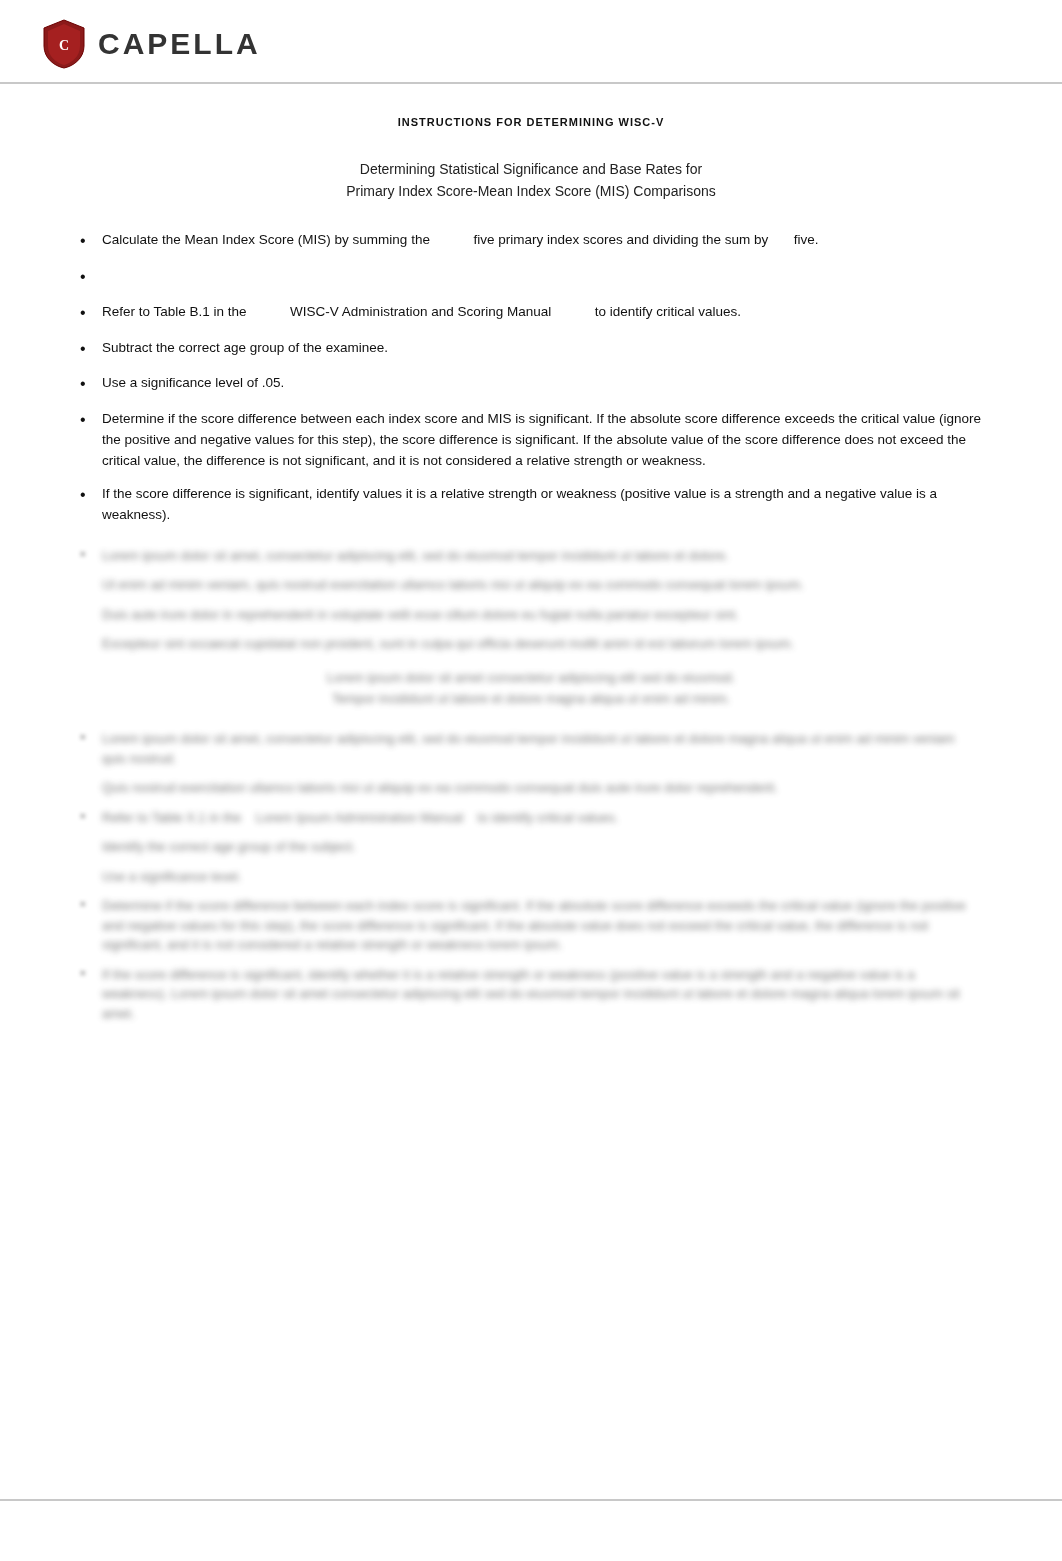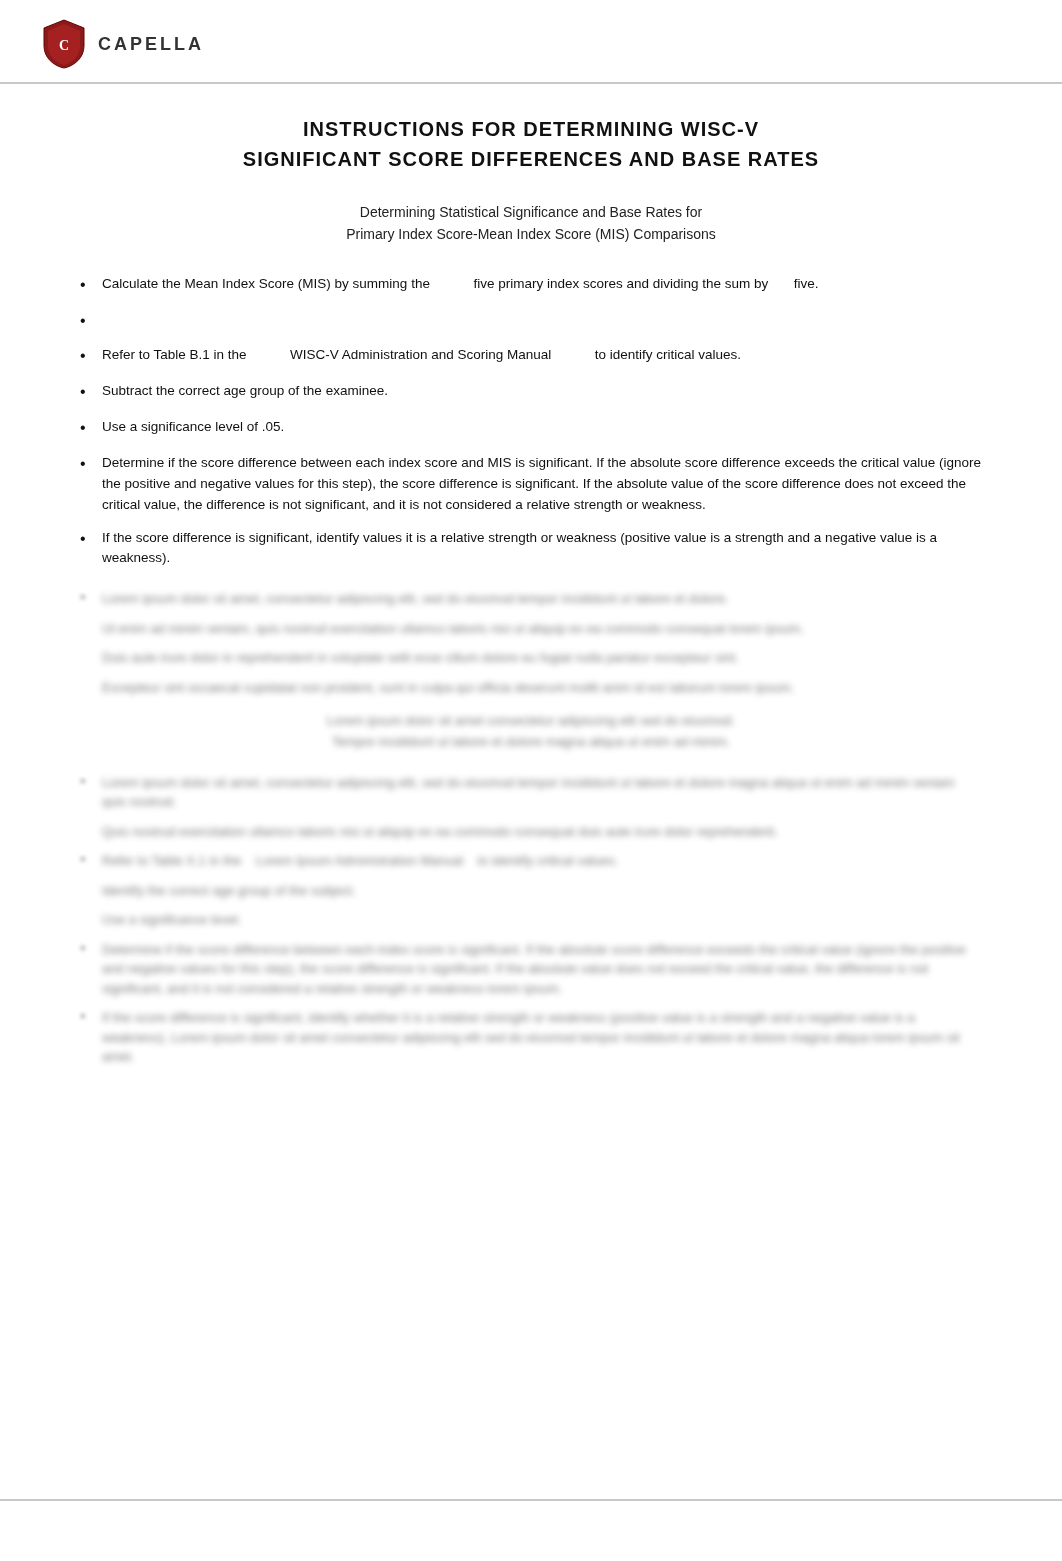--- a/index.html
+++ b/index.html
@@ -39,35 +39,35 @@
       gap: 10px;
     }
 
     .logo-shield {
       width: 48px;
       height: 52px;
     }
 
     .logo-text {
       font-family: Arial, sans-serif;
-      font-size: 18px;
+      font-size: 30px;
       font-weight: bold;
       letter-spacing: 3px;
       color: #333;
       text-align: center;
     }
 
     .content-area {
       padding: 30px 80px 40px 80px;
     }
 
     .main-title {
       text-align: center;
       font-family: Arial, sans-serif;
-      font-size: 20px;
+      font-size: 11px;
       font-weight: bold;
       letter-spacing: 1px;
       line-height: 1.5;
       margin-bottom: 20px;
       color: #111;
     }
 
     .subtitle {
       text-align: center;
       font-family: Arial, sans-serif;
@@ -182,21 +182,20 @@
         <text x="24" y="32" text-anchor="middle" font-size="14" font-weight="bold" fill="white" font-family="serif">C</text>
       </svg>
       <span class="logo-text">CAPELLA</span>
     </div>
   </div>
 
   <div class="content-area">
 
     <div class="main-title">
       <div>INSTRUCTIONS FOR DETERMINING WISC-V</div>
-      <div>SIGNIFICANT SCORE DIFFERENCES AND BASE RATES</div>
     </div>
 
     <div class="subtitle">
       <div>Determining Statistical Significance and Base Rates for</div>
       <div>Primary Index Score-Mean Index Score (MIS) Comparisons</div>
     </div>
 
     <ul class="bullet-list">
       <li>
         <span class="bullet">•</span>

